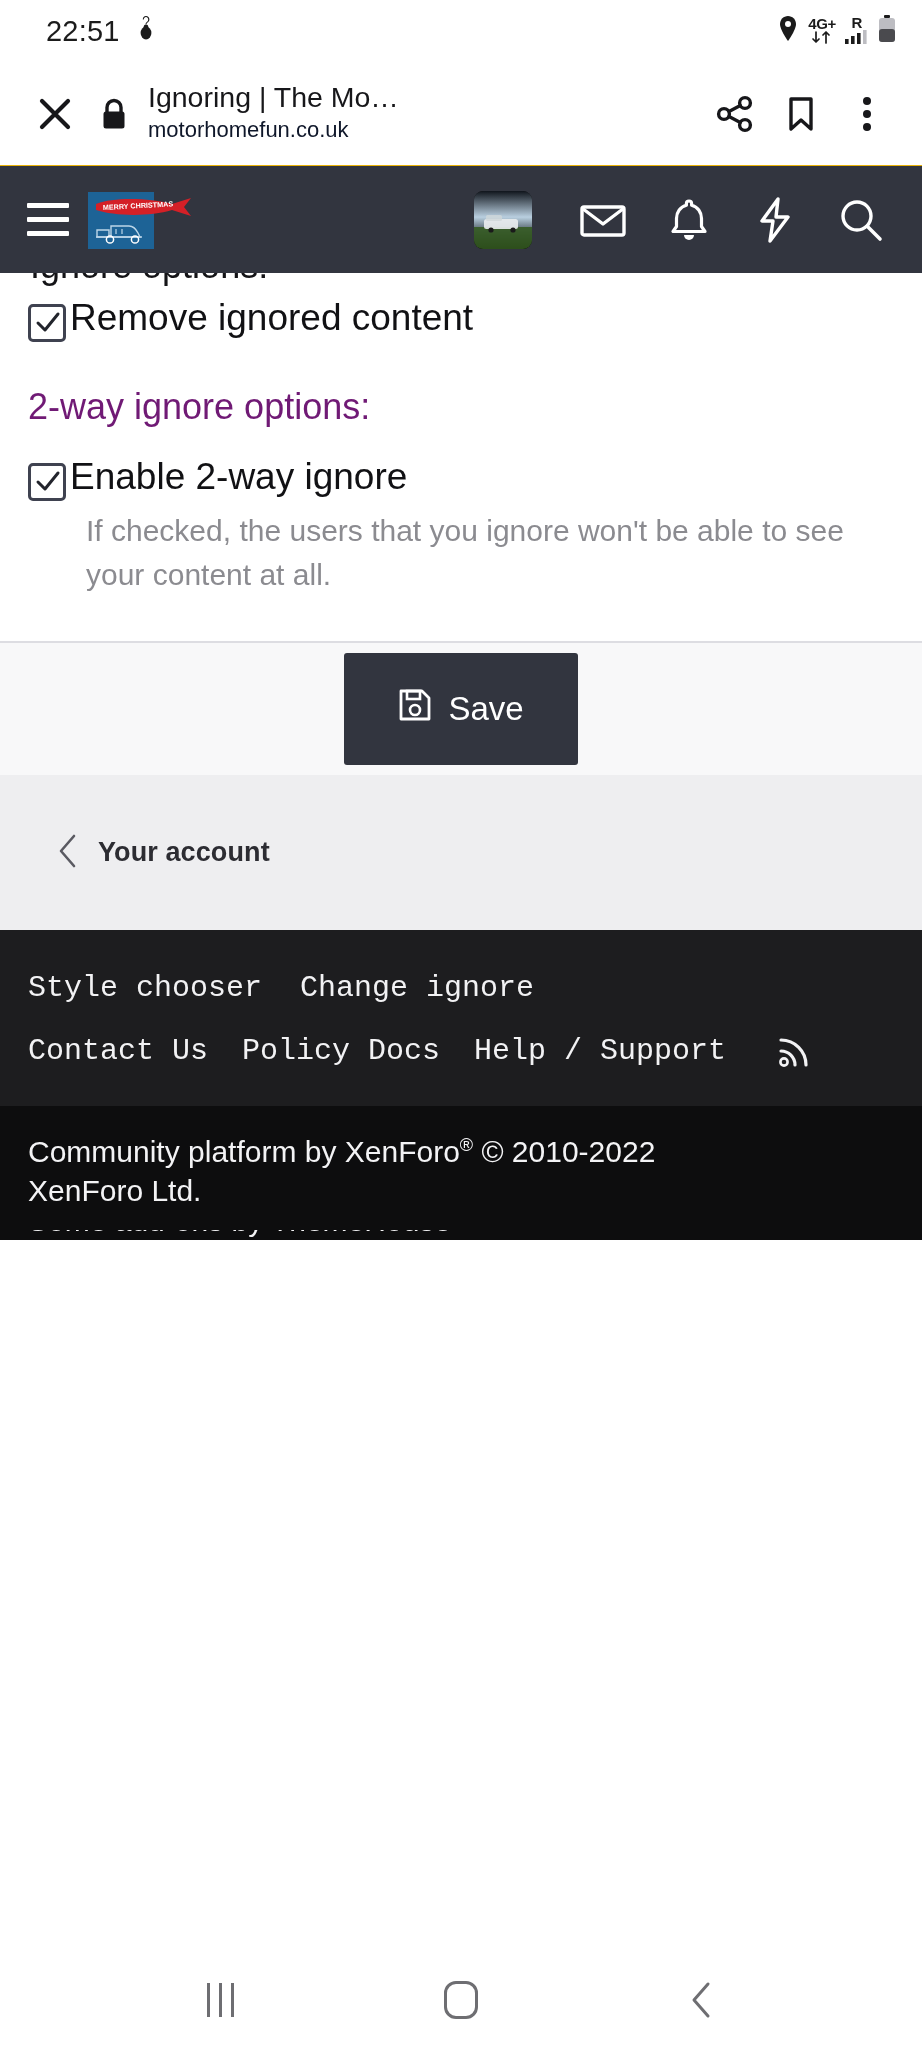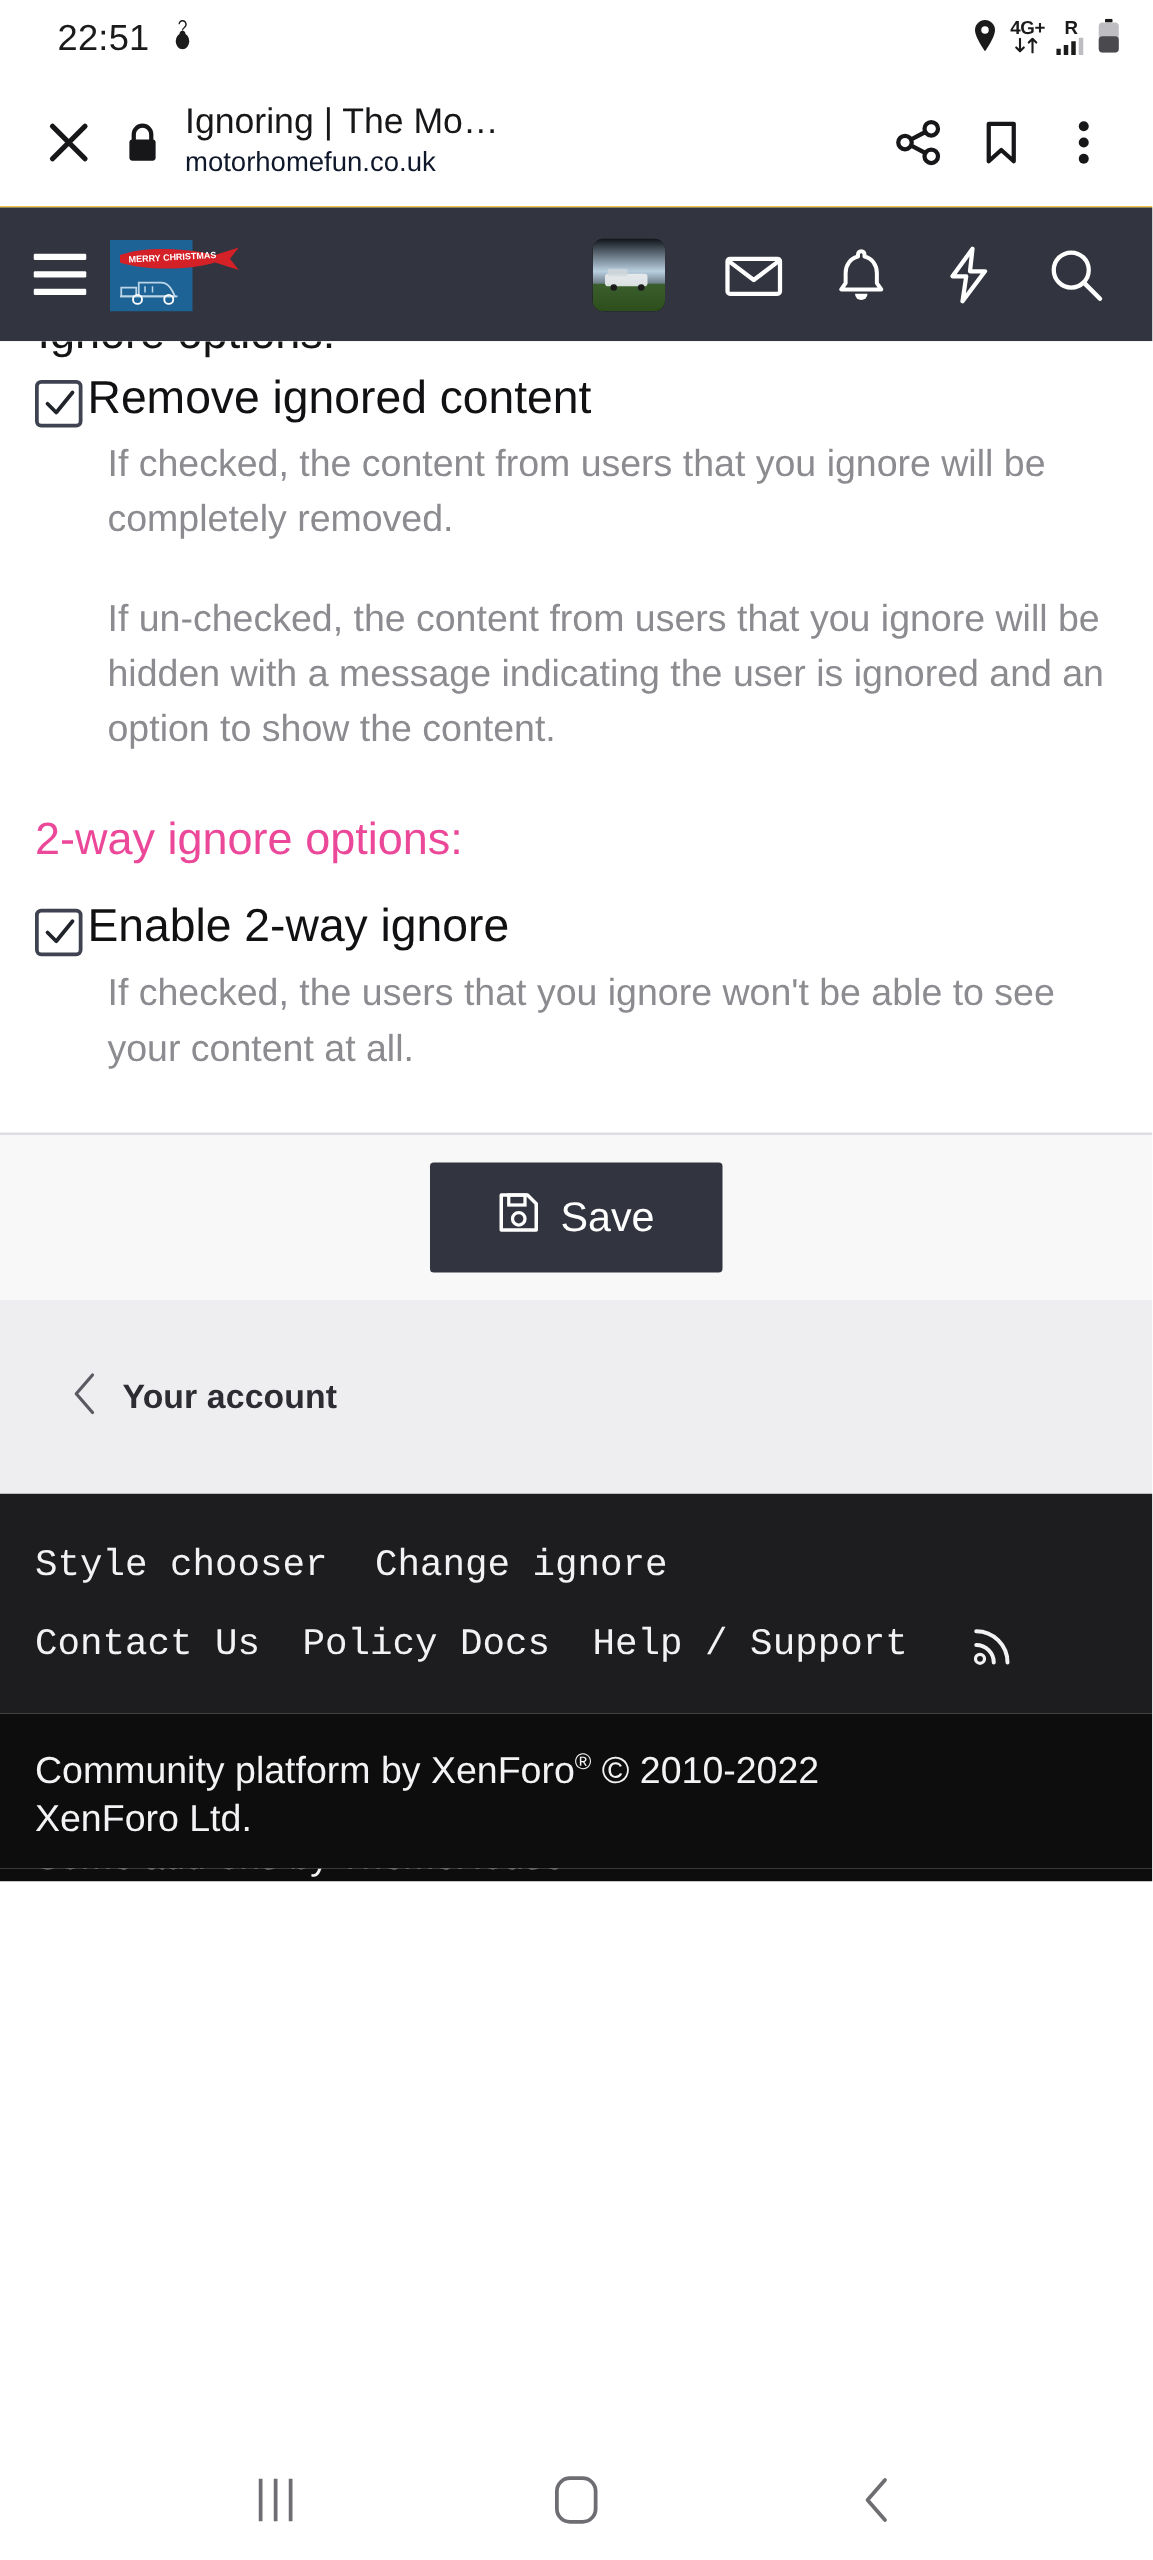--- a/index.html
+++ b/index.html
@@ -194,21 +194,21 @@
   .hint {
     font-size: 30px;
     color: #8b8b90;
     line-height: 1.47;
     margin-left: 58px;
     margin-top: 8px;
   }
   .hint p + p { margin-top: 36px; }
   .section-head {
     font-size: 36px;
-    color: #ec4899;
+    color: #701a75;
     margin: 44px 0 26px 0;
     padding: 0 28px;
   }
 
   
   .divider {
     height: 2px;
     background: #dddde2;
     margin-top: 44px;
   }
@@ -217,21 +217,21 @@
     height: 132px;
     display: flex;
     align-items: center;
     justify-content: center;
   }
   .save-btn {
     background: #32353f;
     color: #ffffff;
     border: none;
     border-radius: 3px;
-    height: 88px;
+    height: 112px;
     padding: 0 54px;
     display: flex;
     align-items: center;
     gap: 16px;
     font-size: 33px;
     font-family: "Liberation Sans", sans-serif;
     cursor: pointer;
   }
 
   
@@ -492,24 +492,20 @@
 
     <div class="form-row">
       <div class="check-line">
         <div class="checkbox">
           <svg width="26" height="26" viewBox="0 0 26 26">
             <path d="M3 13 L10 20 L23 4" stroke="#22242c" stroke-width="3" fill="none" stroke-linecap="round" stroke-linejoin="round"></path>
           </svg>
         </div>
         <div class="check-label">Remove ignored content</div>
       </div>
-      <div class="hint">
-        <p>If checked, the content from users that you ignore will be completely removed.</p>
-        <p>If un-checked, the content from users that you ignore will be hidden with a message indicating the user is ignored and an option to show the content.</p>
-      </div>
     </div>
 
     <div class="section-head">2-way ignore options:</div>
 
     <div class="form-row">
       <div class="check-line">
         <div class="checkbox">
           <svg width="26" height="26" viewBox="0 0 26 26">
             <path d="M3 13 L10 20 L23 4" stroke="#22242c" stroke-width="3" fill="none" stroke-linecap="round" stroke-linejoin="round"></path>
           </svg>

